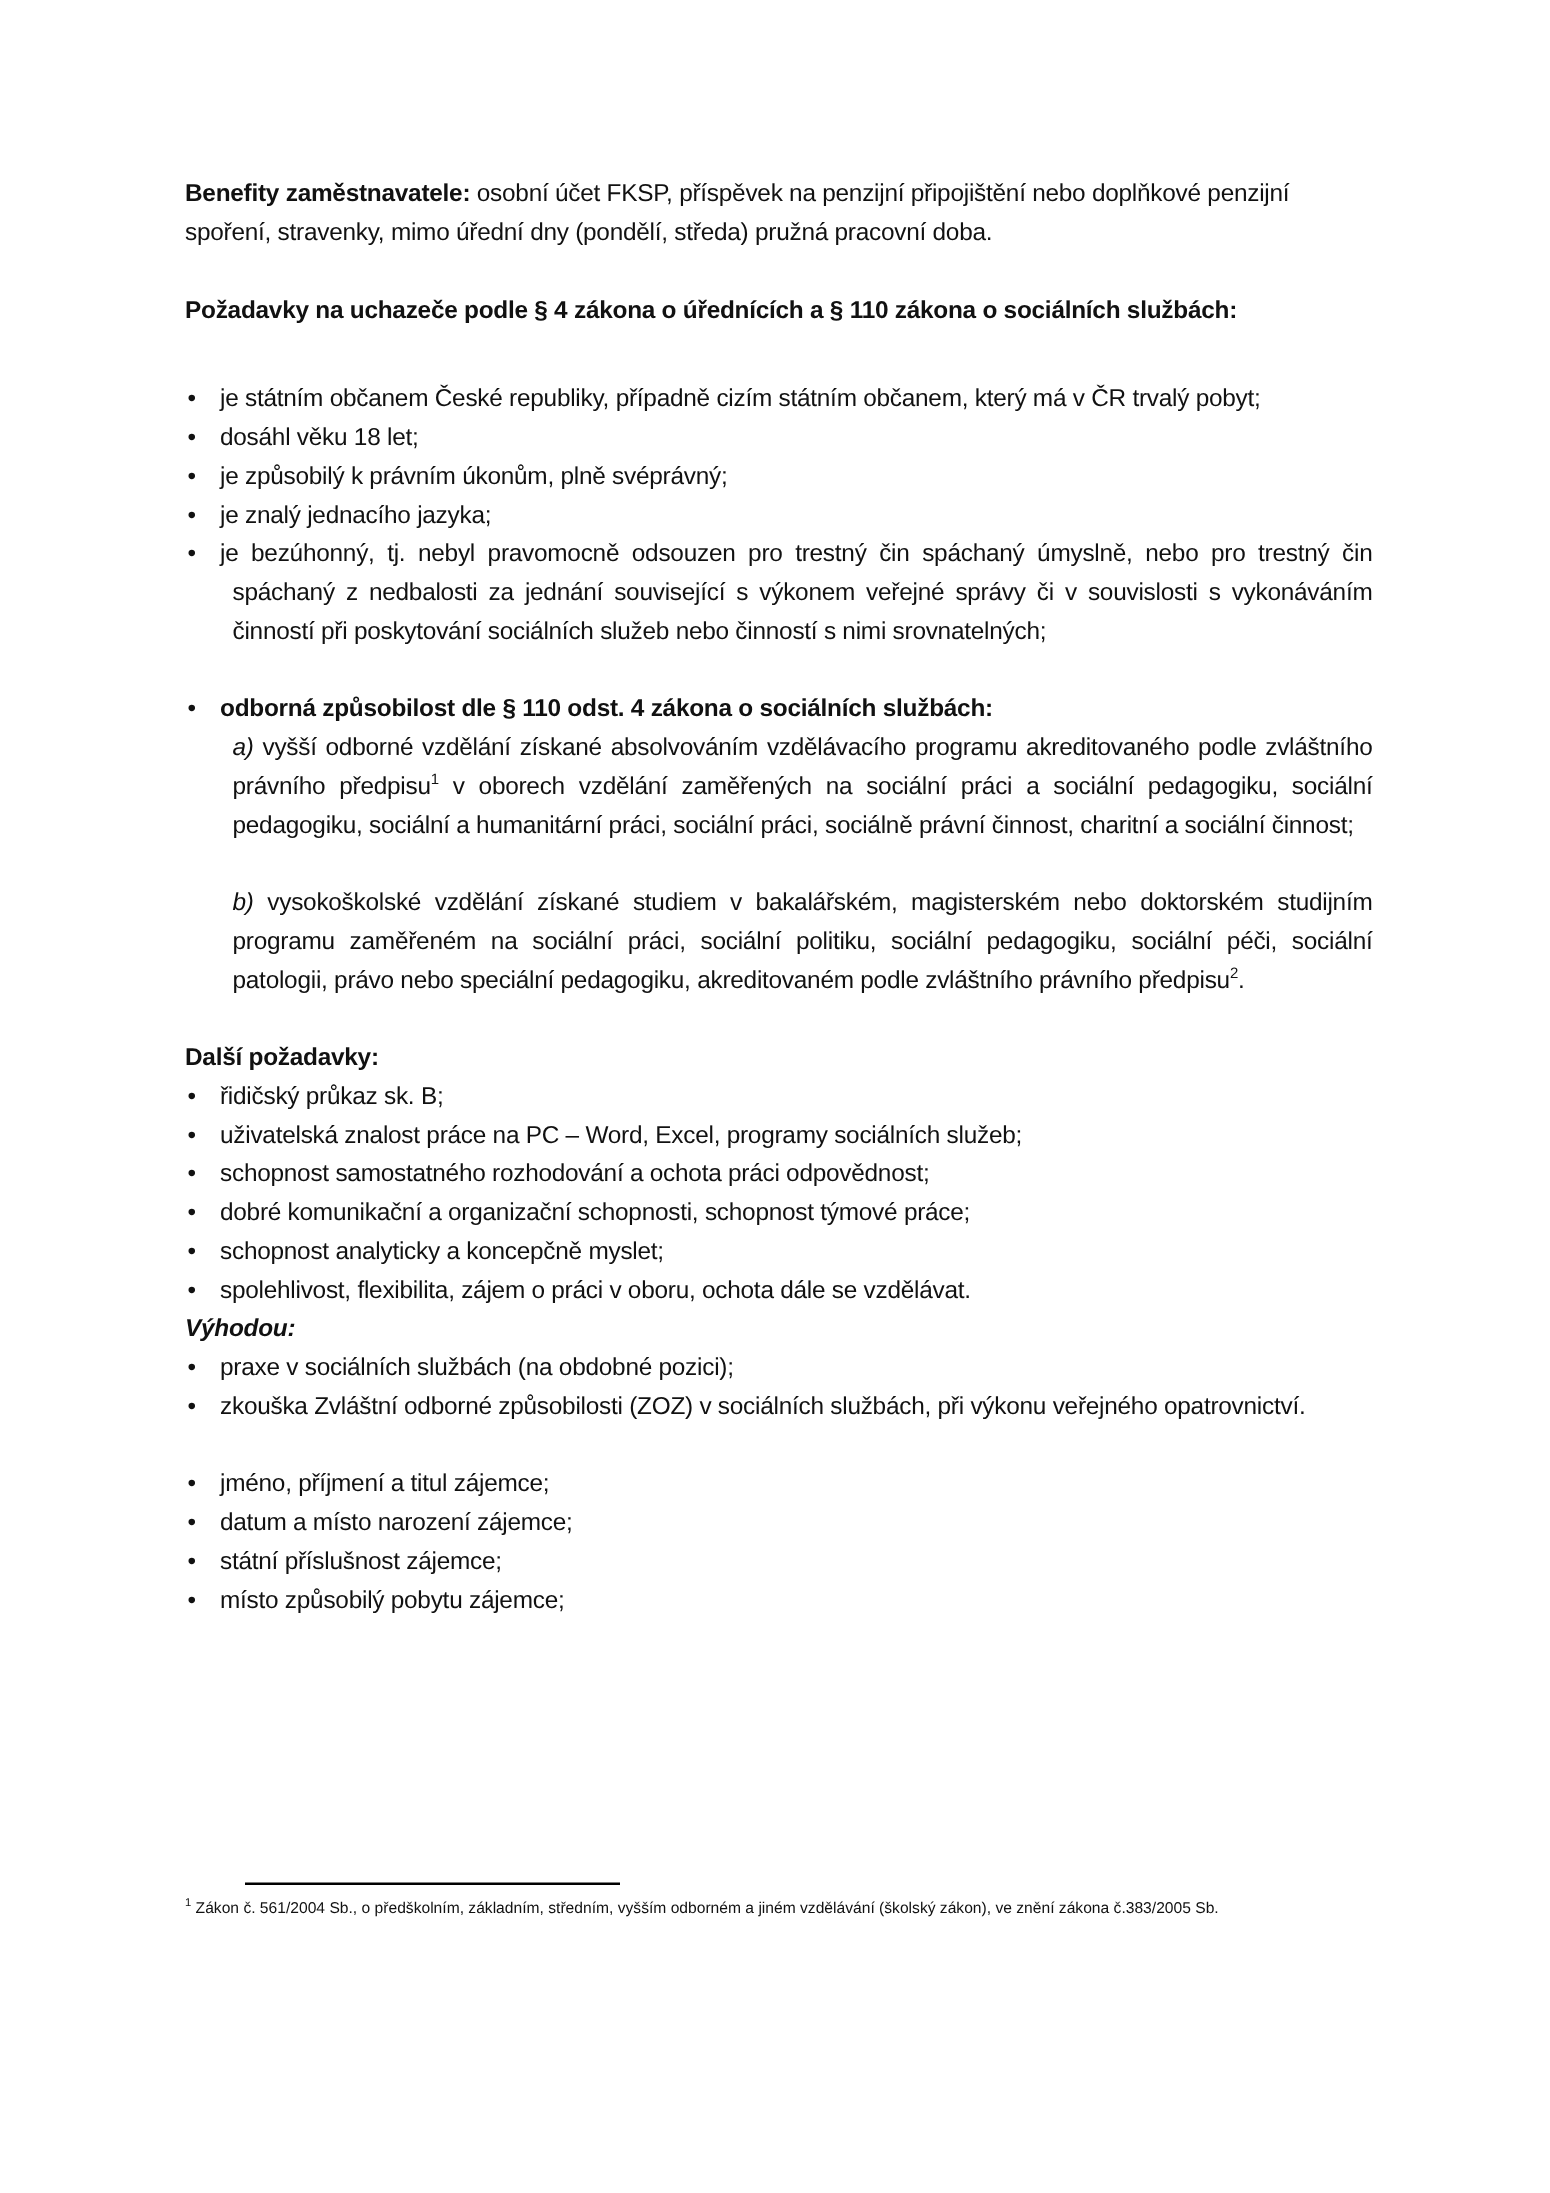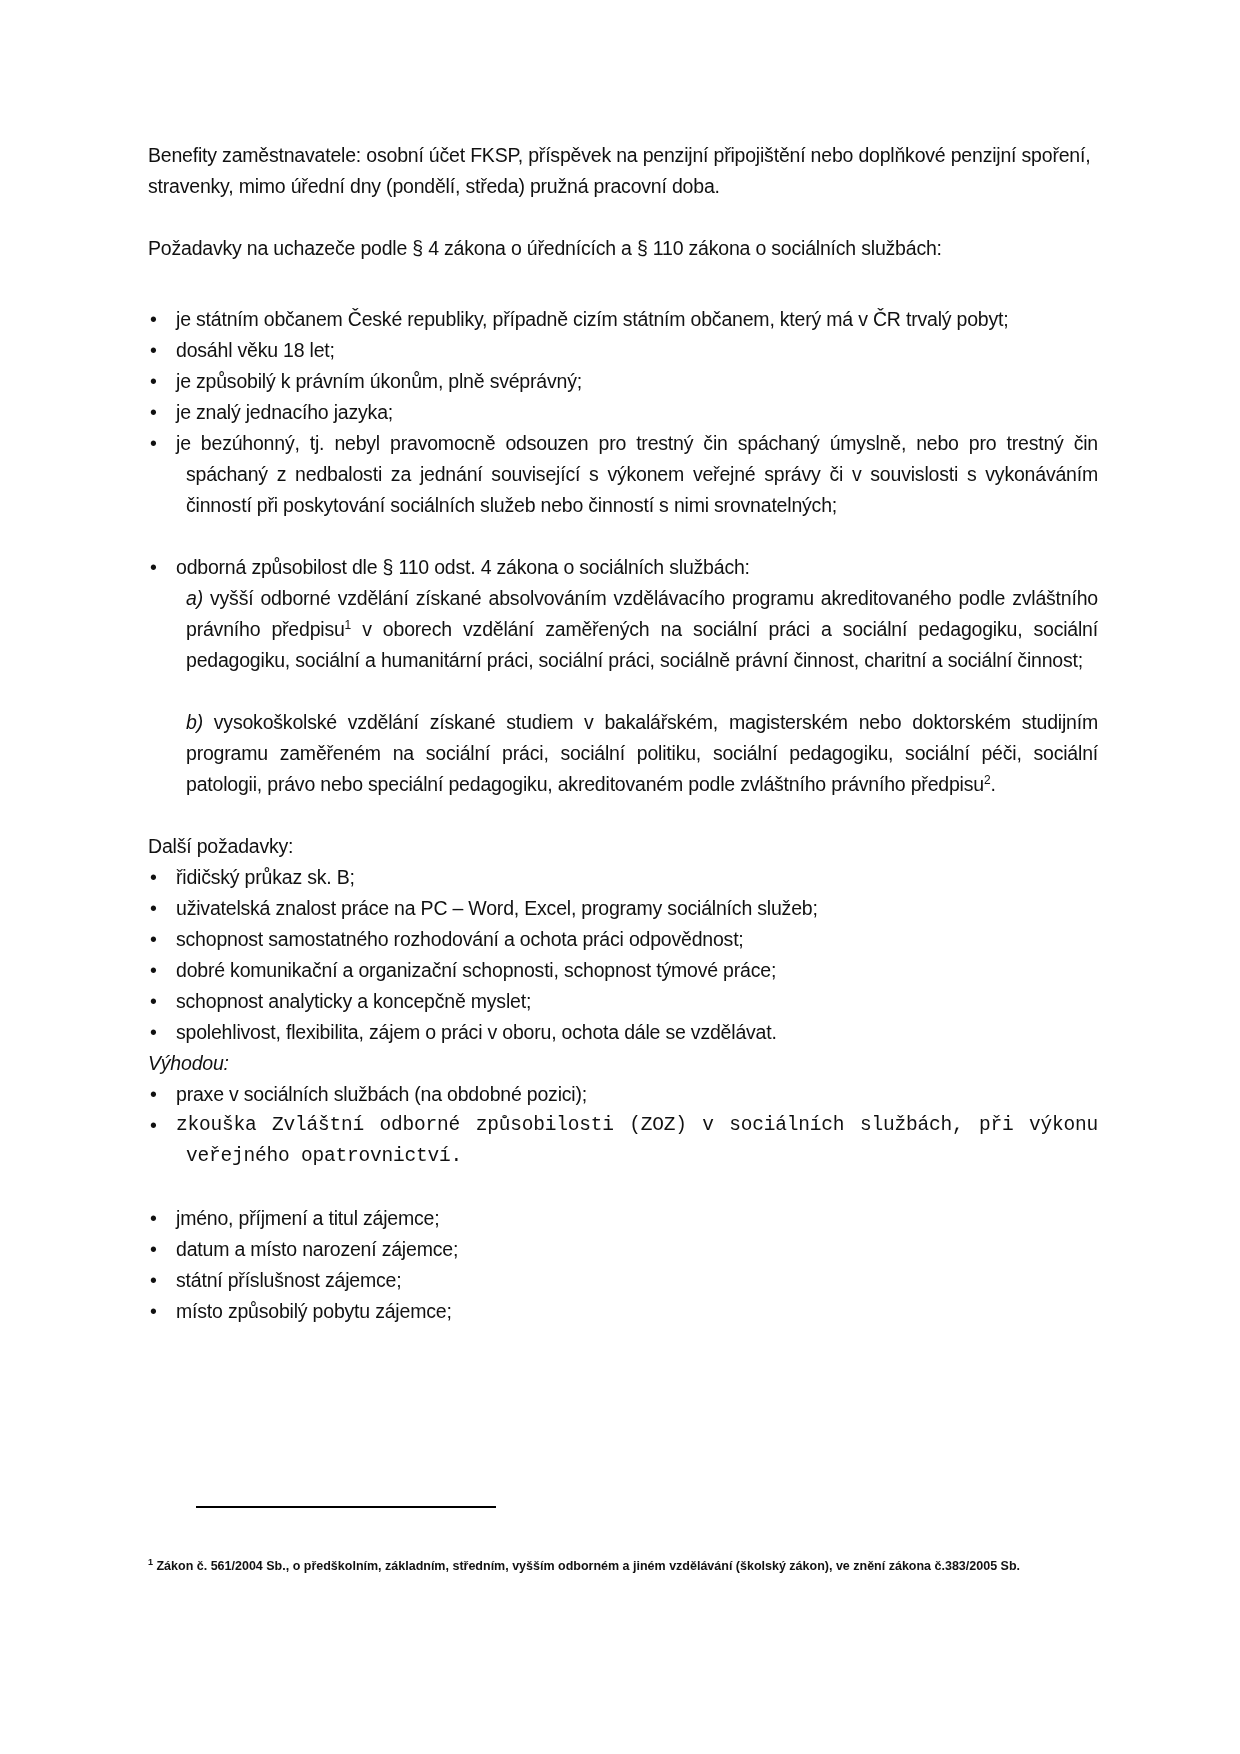--- a/index.html
+++ b/index.html
@@ -1,34 +1,34 @@
 <!DOCTYPE html>
 <html><head>
 <meta charset="utf-8">
 <style>
   html, body { margin: 0; padding: 0; background: #ffffff; }
   body { width: 1240px; height: 1754px; position: relative; overflow: hidden;
          font-family: "Liberation Sans", sans-serif; color: #111; }
   .page { position: absolute; left: 148px; top: 140px; width: 950px; font-size: 19.5px; line-height: 31px; letter-spacing: -0.2px; }
   p { margin: 0; }
-  .b { font-weight: normal; }
+  .b { font-weight: bold; }
   .i { font-style: italic; }
   .gap { height: 31px; }
   ul { list-style: none; margin: 0; padding: 0; }
   li { position: relative; padding-left: 28px; }
   li .bullet { position: absolute; left: 2px; top: 0; }
   li .txt { display: block; padding-left: 0; }
   .hang { padding-left: 38px; }
   .hang .bullet { left: 2px; }
   .hang .first { margin-left: -10px; }
   .justify { text-align: justify; }
   .sub { padding-left: 38px; text-align: justify; }
   sup { font-size: 12px; line-height: 0; vertical-align: super; }
   .fn-rule { position: absolute; left: 196px; top: 1506px; width: 300px; height: 0; border-top: 2px solid #000; }
-  .footnotes { position: absolute; left: 148px; top: 1558px; width: 950px; font-size: 12.5px; line-height: 17px; text-align: justify; font-weight: bold; }
+  .footnotes { position: absolute; left: 148px; top: 1518px; width: 950px; font-size: 12.5px; line-height: 17px; text-align: justify; }
   .footnotes sup { font-size: 9px; }
 </style>
 </head>
 <body>
 
 <div class="page">
   <p>
     <span class="b">Benefity zaměstnavatele:</span><span> osobní účet FKSP, příspěvek na penzijní připojištění nebo doplňkové penzijní spoření, stravenky, mimo úřední dny (pondělí, středa) pružná pracovní doba.</span>
   </p>
   <div class="gap"></div>
@@ -101,21 +101,21 @@
       </li>
   </ul>
   <p class="b i">Výhodou:</p>
   <ul>
     <li>
         <span class="bullet">•</span>
         <span class="txt">praxe v sociálních službách (na obdobné pozici);</span>
       </li>
     <li class="hang justify">
         <span class="bullet">•</span>
-        <span class="txt" style="text-indent:-10px;font-family:Liberation Mono, monospace;">zkouška Zvláštní odborné způsobilosti (ZOZ) v sociálních službách, při výkonu veřejného opatrovnictví.</span>
+        <span class="txt" style="text-indent:-10px;">zkouška Zvláštní odborné způsobilosti (ZOZ) v sociálních službách, při výkonu veřejného opatrovnictví.</span>
       </li>
   </ul>
   <div class="gap"></div>
 
   <ul>
     <li>
         <span class="bullet">•</span>
         <span class="txt">jméno, příjmení a titul zájemce;</span>
       </li>
     <li>

